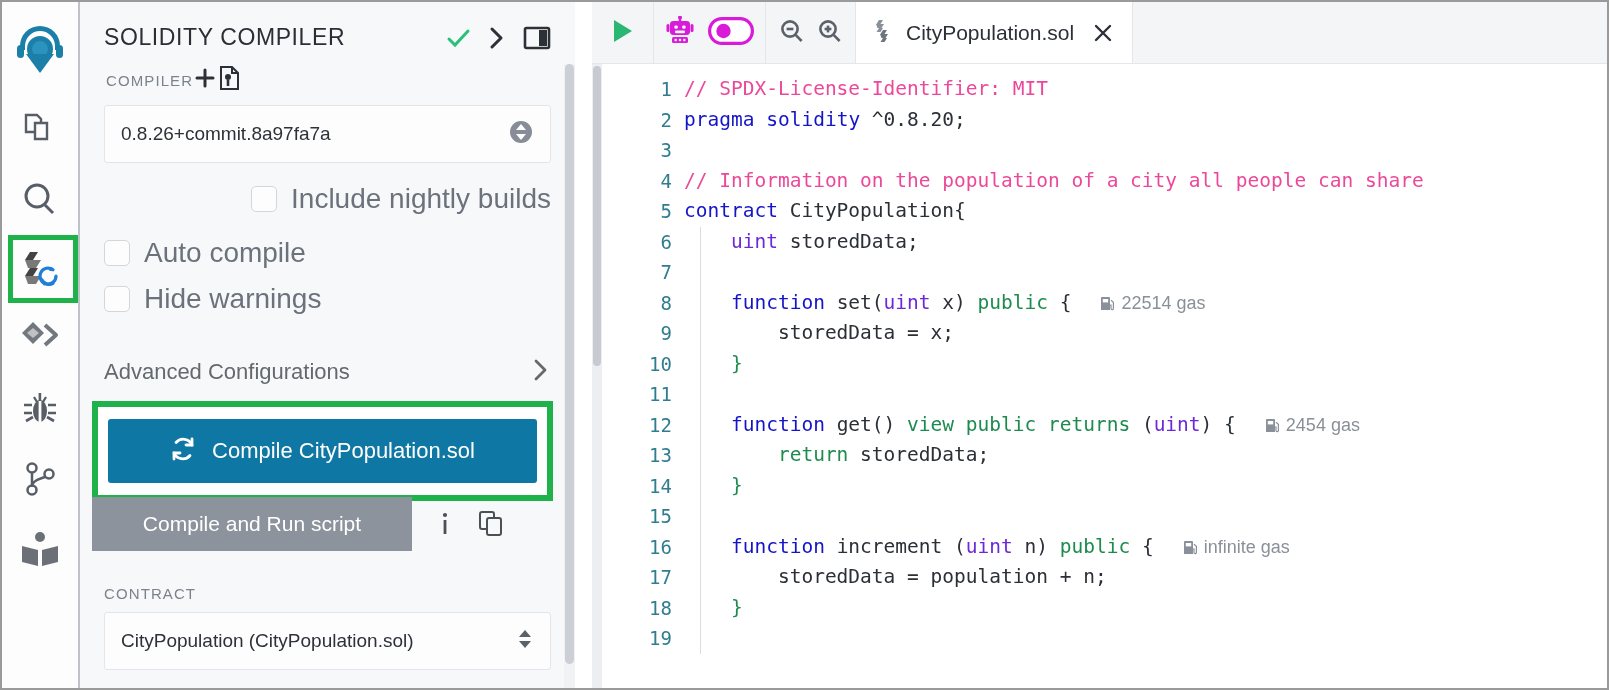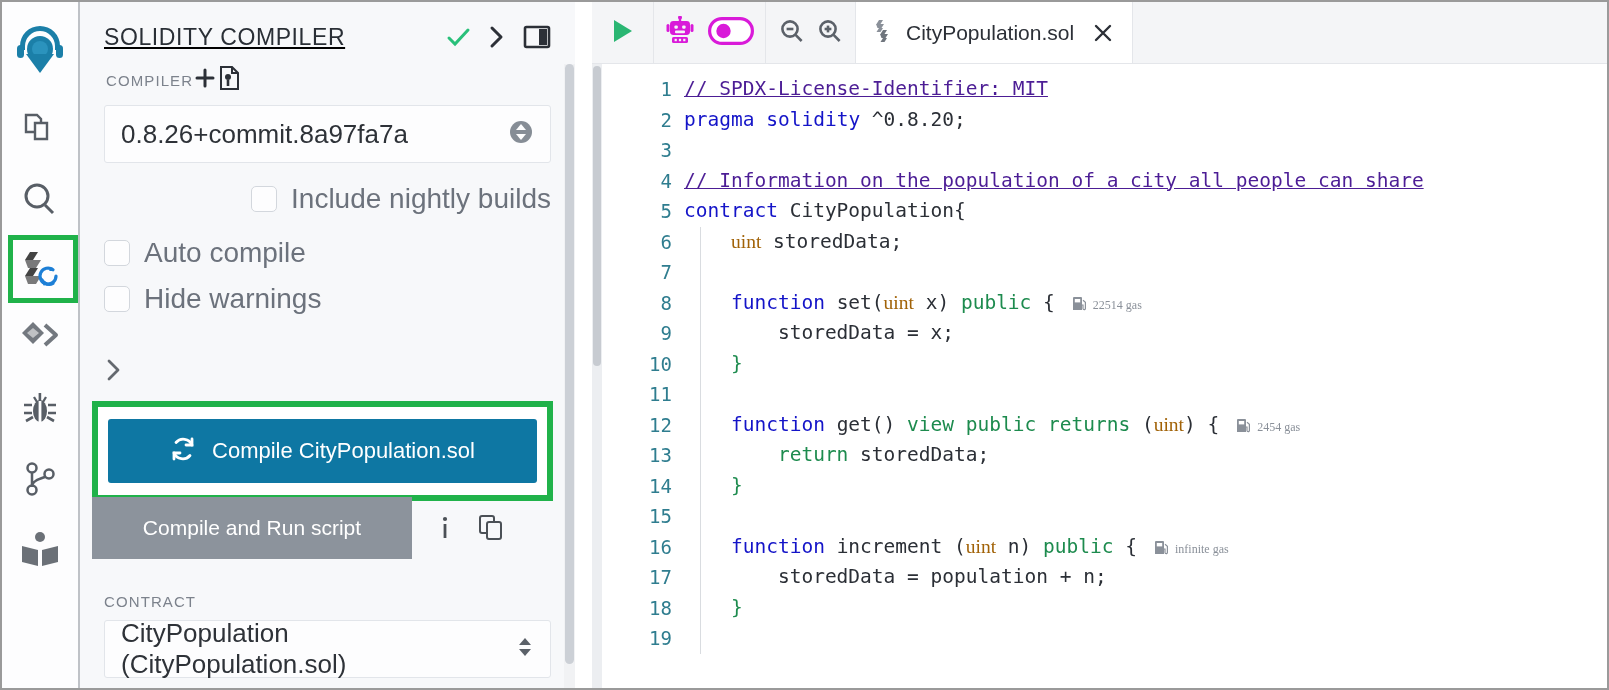--- a/index.html
+++ b/index.html
@@ -46,23 +46,22 @@
   
   #panel {
     width: 495px; height: 100%;
     background: #f7f8fa;
     position: relative;
     flex: 0 0 495px;
     overflow: hidden;
   }
   #panel-inner { padding: 0 0 0 0; height: 100%; }
   #panel-title-row {
-    display: flex; align-items: flex-start;
+    display: flex; align-items: flex-end;
     padding: 22px 24px 0 24px;
-    text-decoration: underline;
   }
   #panel-title {
     font-size: 23px; letter-spacing: 0.6px;
     color: #2a2f36; font-weight: 400;
     flex: 1;
   }
   .title-act { margin-left: 16px; display: flex; align-items: center; }
 
   #compiler-label-row {
     display: flex; align-items: center; gap: 0;
@@ -76,21 +75,21 @@
   .field-box {
     margin: 10px 24px 0 24px;
     height: 58px;
     background: #fdfdfe;
     border: 1px solid #e2e5ea;
     border-radius: 3px;
     display: flex; align-items: center;
     padding: 0 16px;
   }
   .field-val {
-    flex: 1; font-size: 26px; color: #2e3238;
+    flex: 1; font-size: 19px; color: #2e3238;
   }
 
   .cb-row {
     display: flex; align-items: center; gap: 14px;
     padding-left: 24px;
   }
   .cb-row.right { justify-content: flex-end; padding-right: 24px; padding-left: 0; }
   .cb {
     width: 26px; height: 26px;
     border: 1.5px solid #d3d7dd;
@@ -130,21 +129,21 @@
   }
   #compile-btn-label { font-size: 22px; }
 
   #run-row {
     display: flex; align-items: center;
     margin: -4px 0 0 12px;
     position: relative;
     z-index: 1;
   }
   #run-btn {
-    width: 320px; height: 62px;
+    width: 320px; height: 54px;
     background: #8c939c;
     color: #ffffff;
     display: flex; align-items: center; justify-content: center;
     font-size: 21px;
     cursor: pointer;
   }
   .mini-act { margin-left: 26px; display: flex; align-items: center; }
 
   #contract-label { padding: 34px 0 0 24px; }
 
@@ -203,25 +202,25 @@
     flex: 1; padding-top: 10px; position: relative;
   }
   .cline {
     height: 30.5px; line-height: 30.5px;
     font-size: 19.5px;
     white-space: pre;
     color: #2b2f36;
   }
   .k  { color: #1414c8; }       
   .kg { color: #1d8b4e; }       
-  .ty { color: #a16207; font-family: Liberation Serif, serif; }       
-  .cm { color: #4c1d95; text-decoration: underline; }       
+  .ty { color: #6d28d9; }       
+  .cm { color: #ec4899; }       
   .gas {
-    color: #8a9099; font-size: 12px;
-    font-family: Liberation Serif, serif;
+    color: #8a9099; font-size: 18px;
+    font-family: Liberation Sans, sans-serif;
   }
   .gas-ico { vertical-align: -2px; margin-right: 6px; }
   #indent-guide {
     position: absolute; left: 16px; top: 10px;
     width: 1px; background: #d9dce0;
   }
   #ed-scroll-left {
     position: absolute; left: 0; top: 62px; width: 10px; bottom: 0;
     background: #eceef1;
   }
@@ -392,20 +391,21 @@
         <span class="cb"></span>
         <span class="cb-label">Auto compile</span>
       </div>
 
       <div class="cb-row" id="hide-row">
         <span class="cb"></span>
         <span class="cb-label">Hide warnings</span>
       </div>
 
       <div id="adv-row">
+        <span id="adv-label">Advanced Configurations</span>
         <span>
           <svg width="20" height="26" viewBox="0 0 20 26" fill="none" stroke="#64696f" stroke-width="2.8" stroke-linecap="round" stroke-linejoin="round">
             <path d="M5 4l9 9-9 9"></path>
           </svg>
         </span>
       </div>
 
       <div id="compile-wrap">
         <div id="compile-hl">
           <div id="compile-btn">

